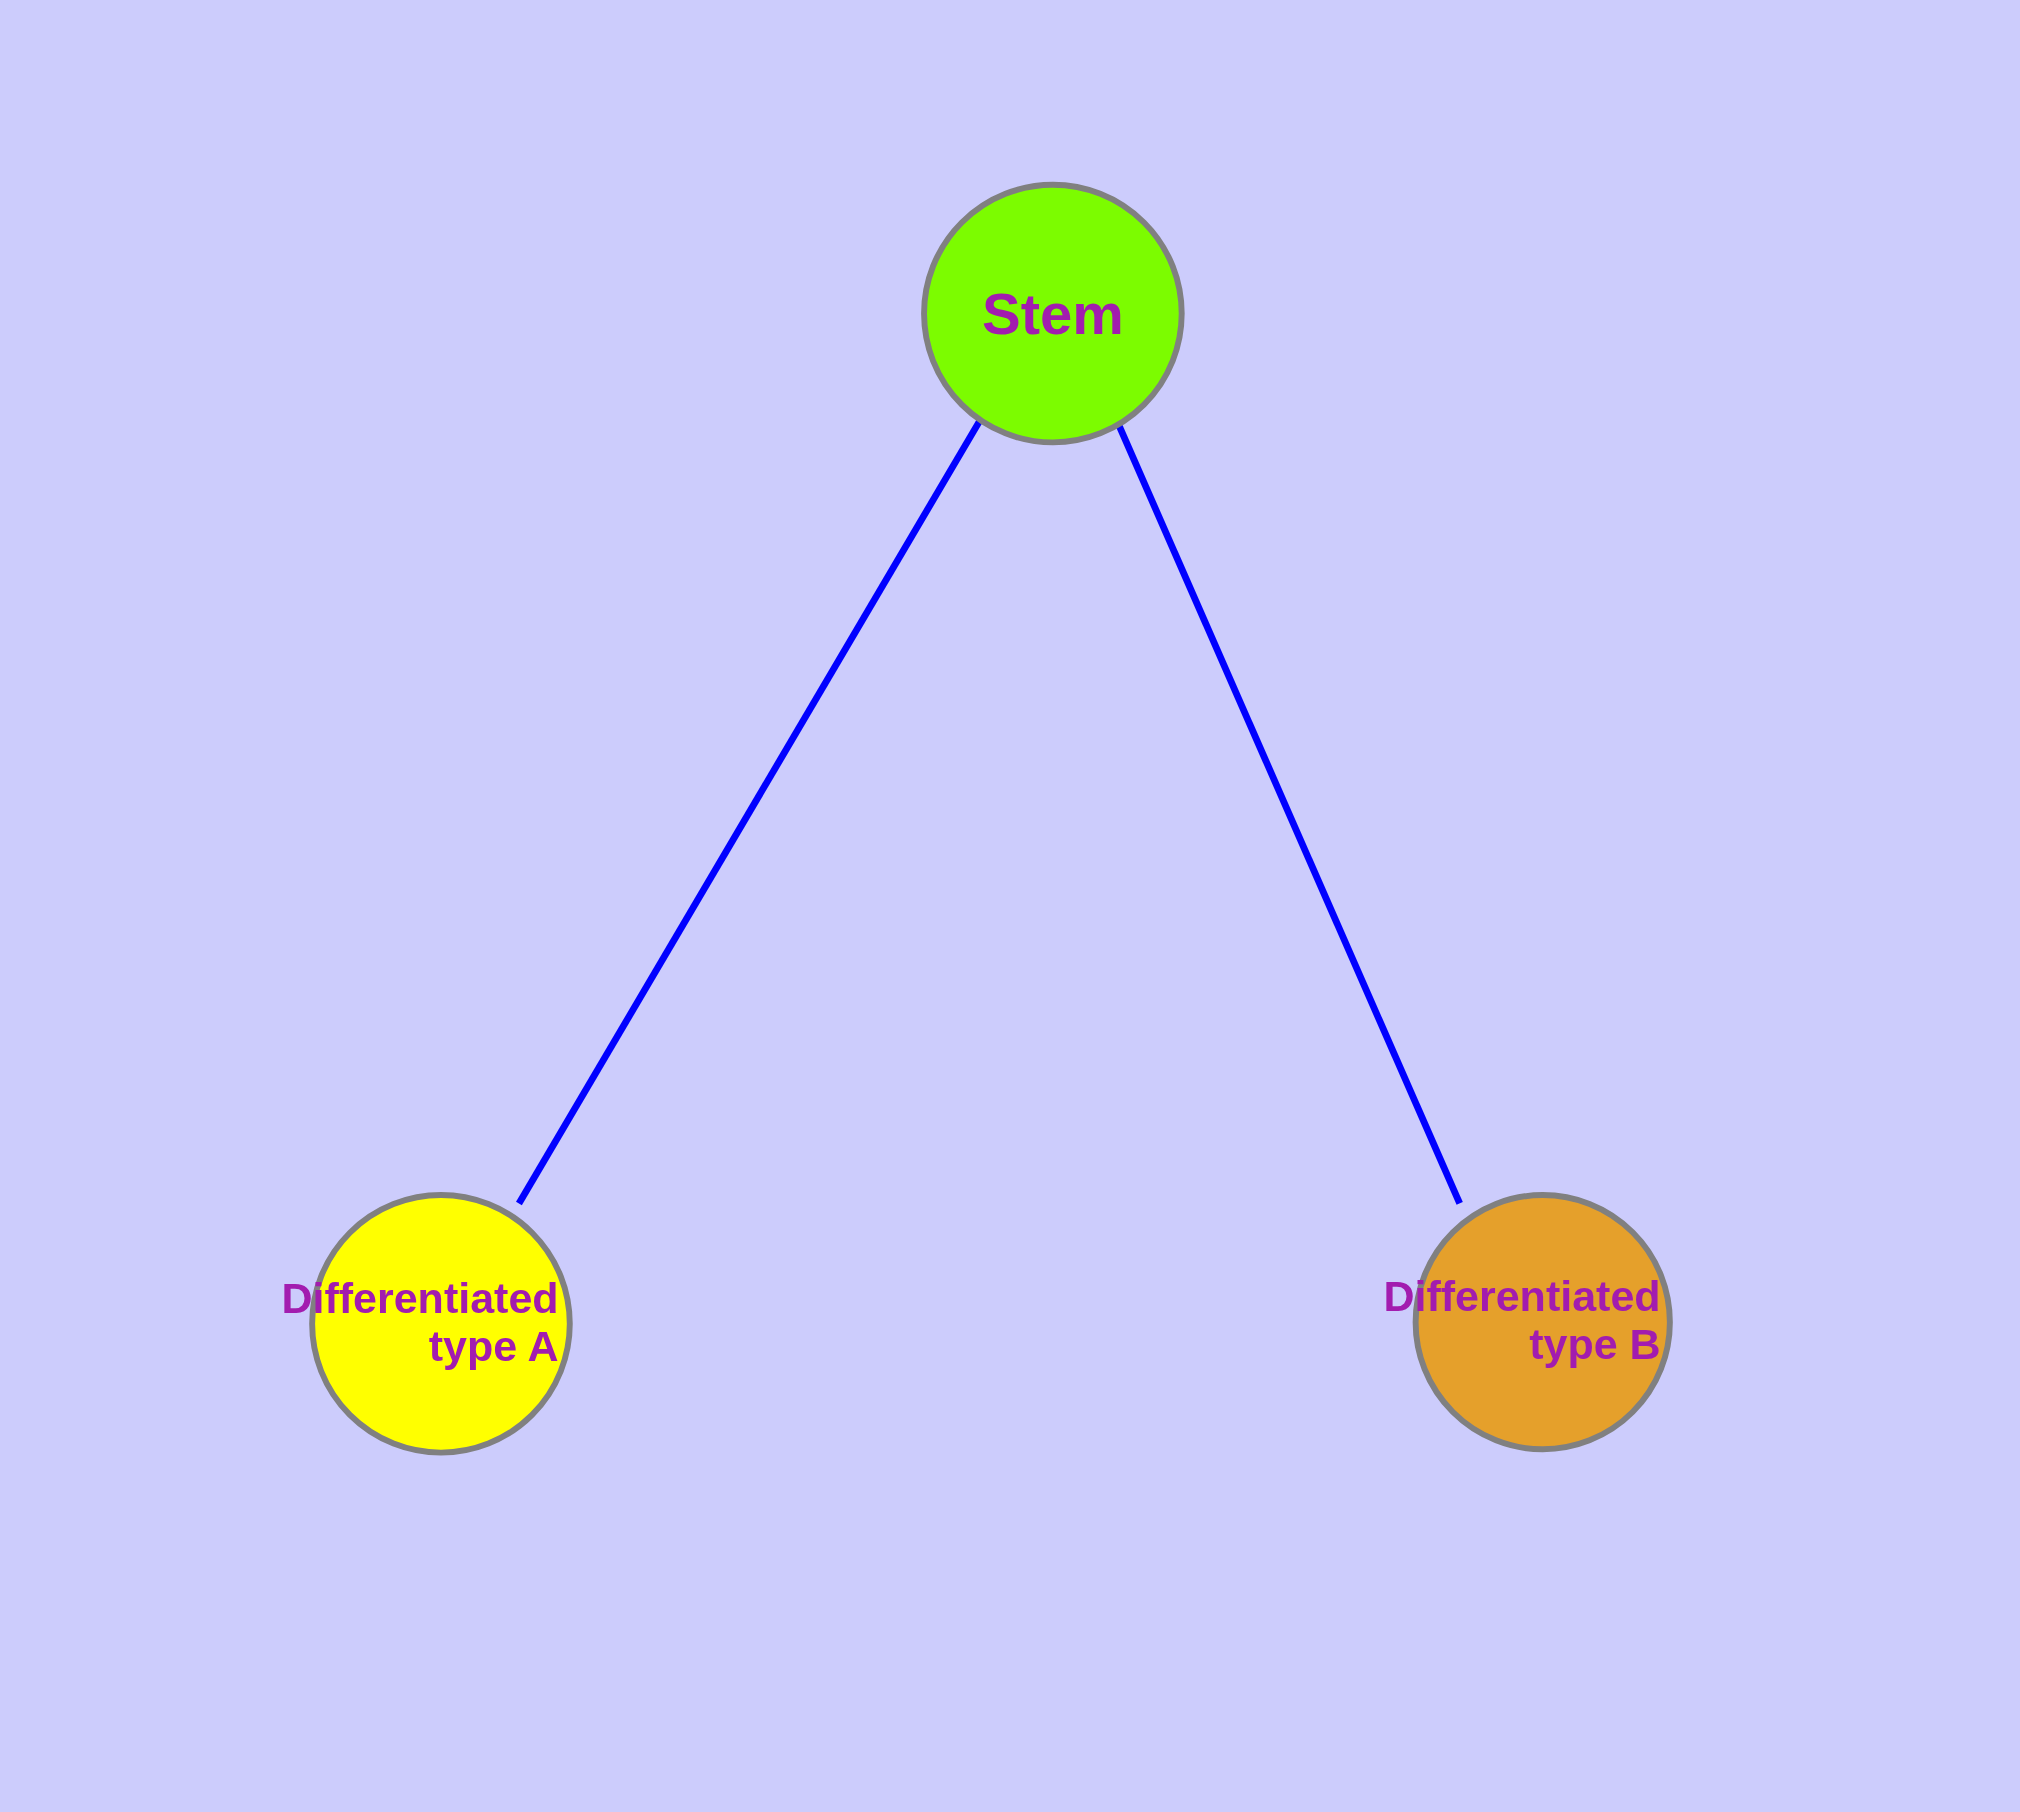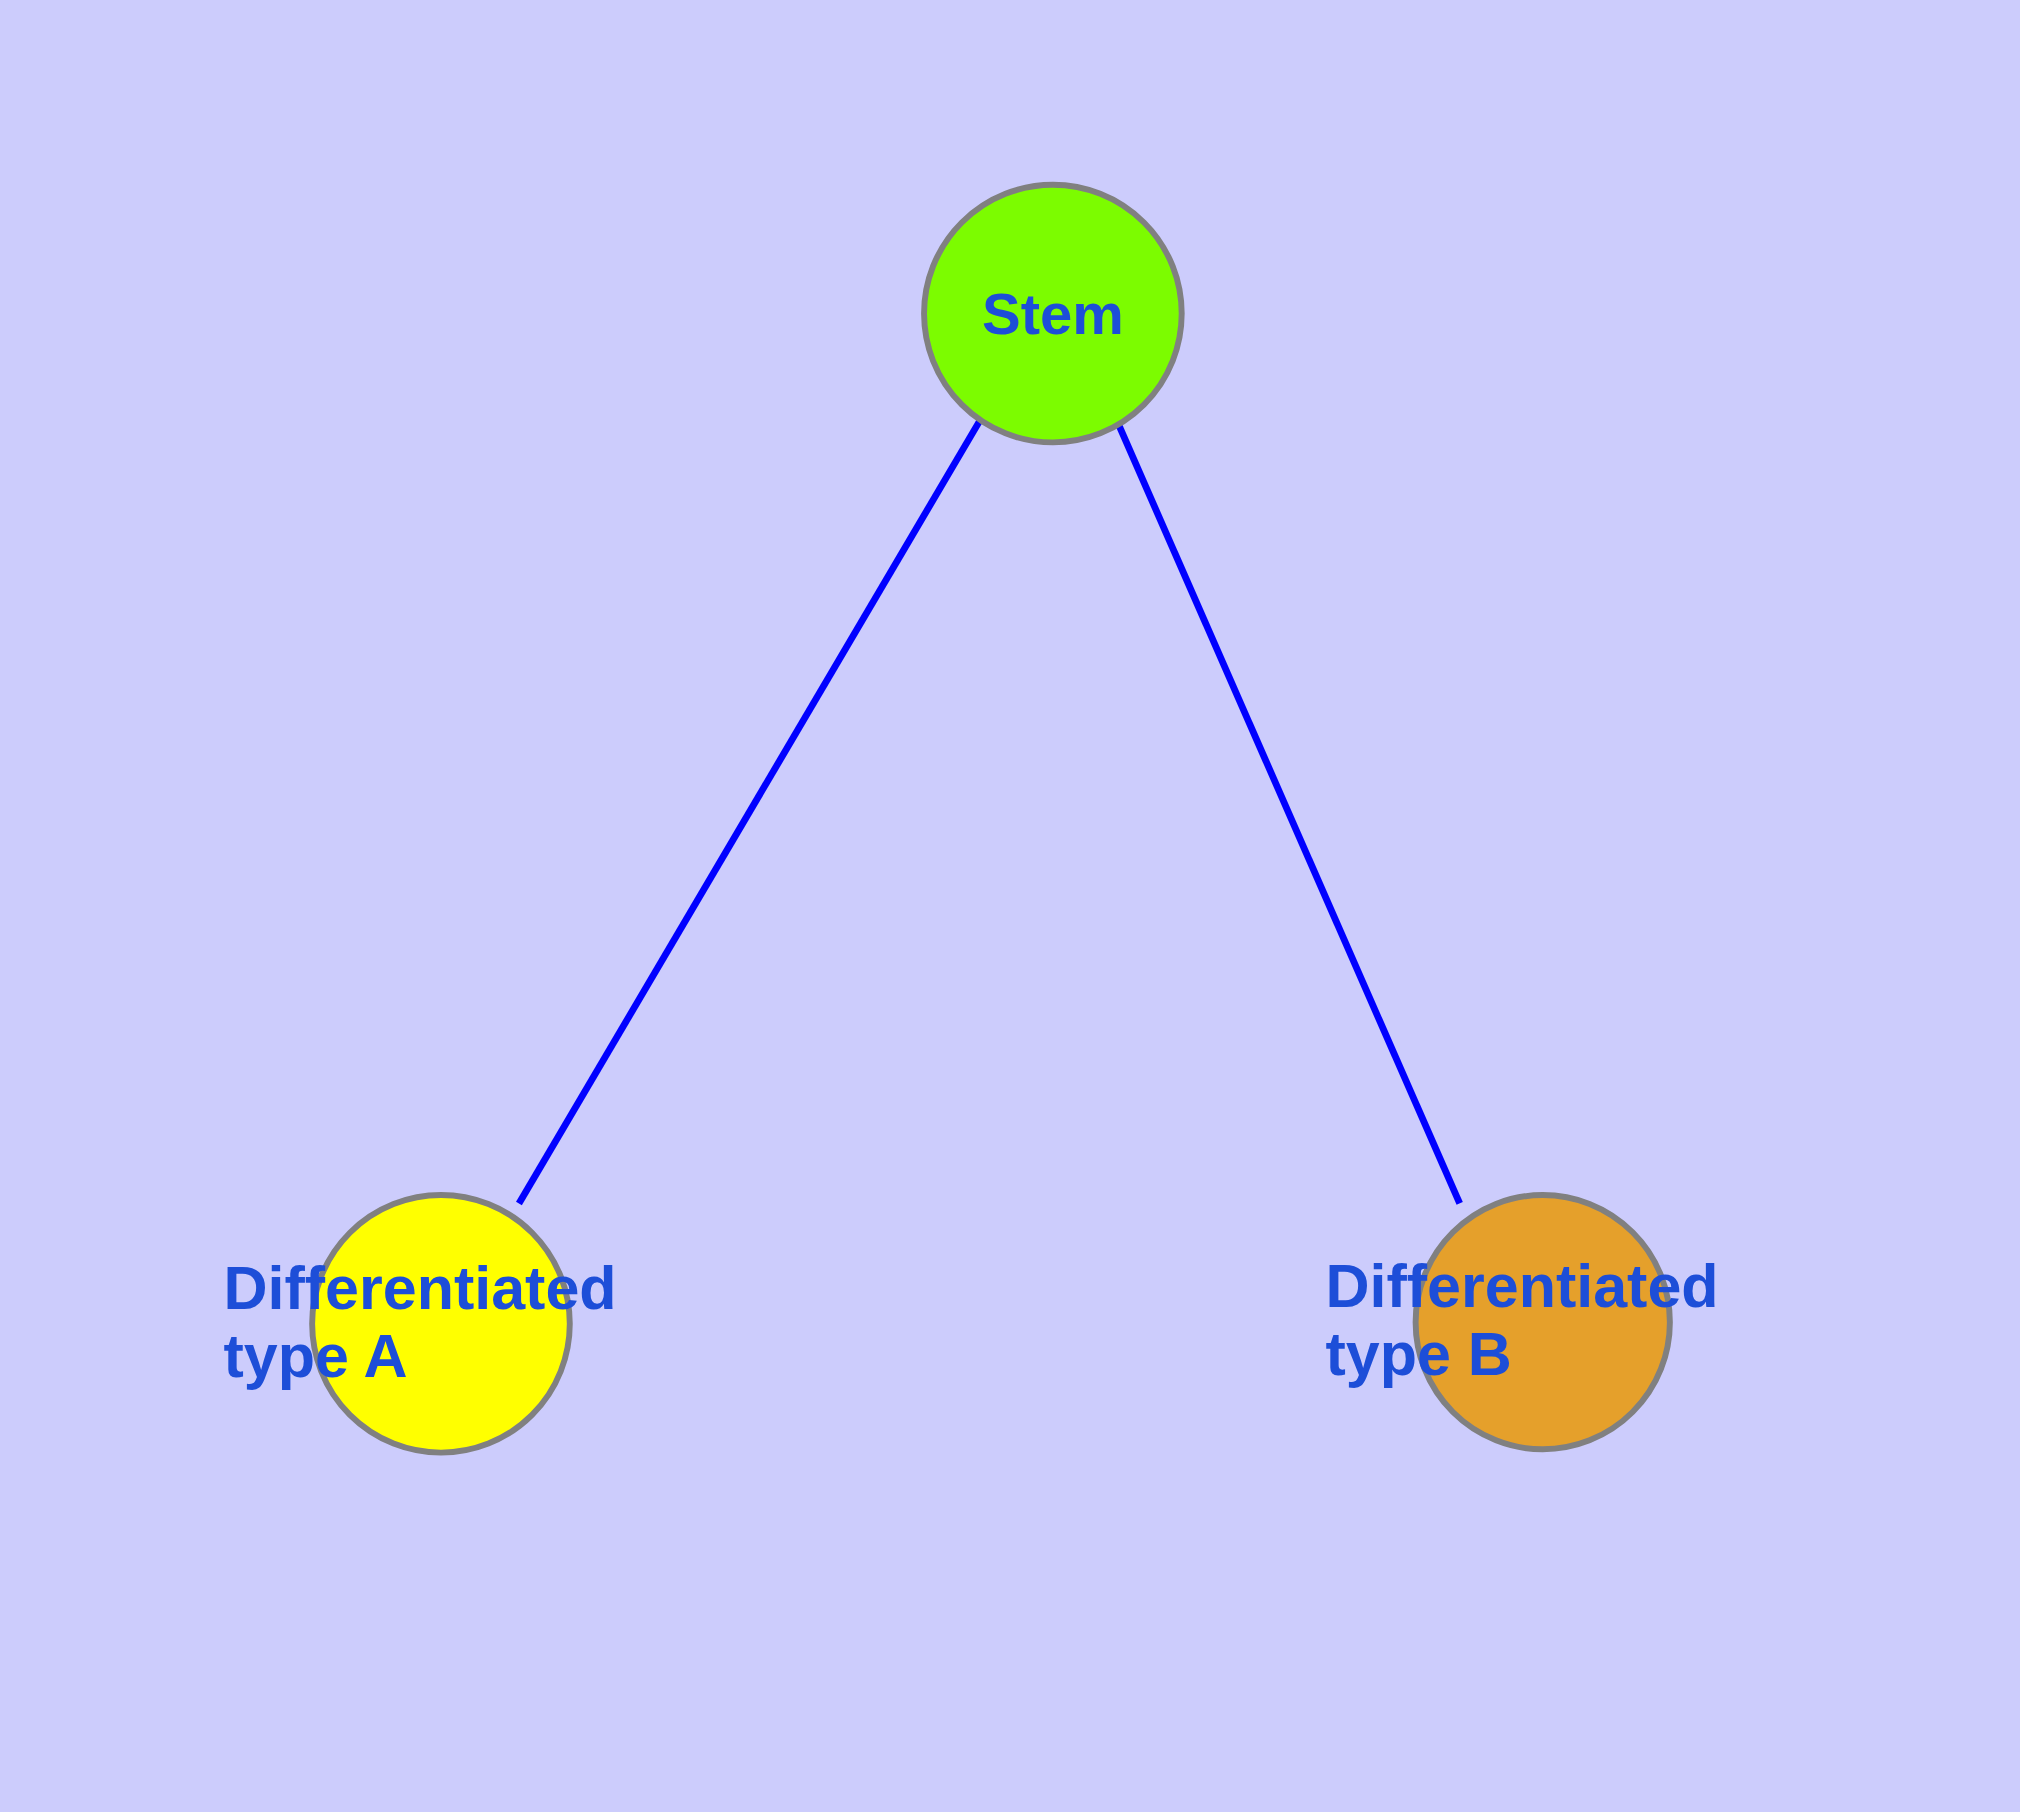--- a/index.html
+++ b/index.html
@@ -18,33 +18,33 @@
   }
   #graph-svg {
     position: absolute;
     left: 0;
     top: 0;
     width: 2021px;
     height: 1812px;
   }
   .node-label {
     position: absolute;
-    text-align: left;
+    text-align: right;
     font-weight: bold;
-    color: #1d4ed8;
+    color: #a21caf;
     line-height: 1.12;
     white-space: pre;
     pointer-events: none;
     -webkit-font-smoothing: antialiased;
   }
   .node-label.root {
     font-size: 58px;
   }
   .node-label.leaf {
-    font-size: 61px;
+    font-size: 43px;
   }
 </style>
 </head>
 <body>
 
 <div id="canvas">
 
   <svg id="graph-svg" viewBox="0 0 2384 2138">
     <g>
       <line class="graph-edge" x1="1156" y1="496" x2="612" y2="1420" stroke="#0000ff" stroke-width="8" stroke-linecap="butt"></line>

